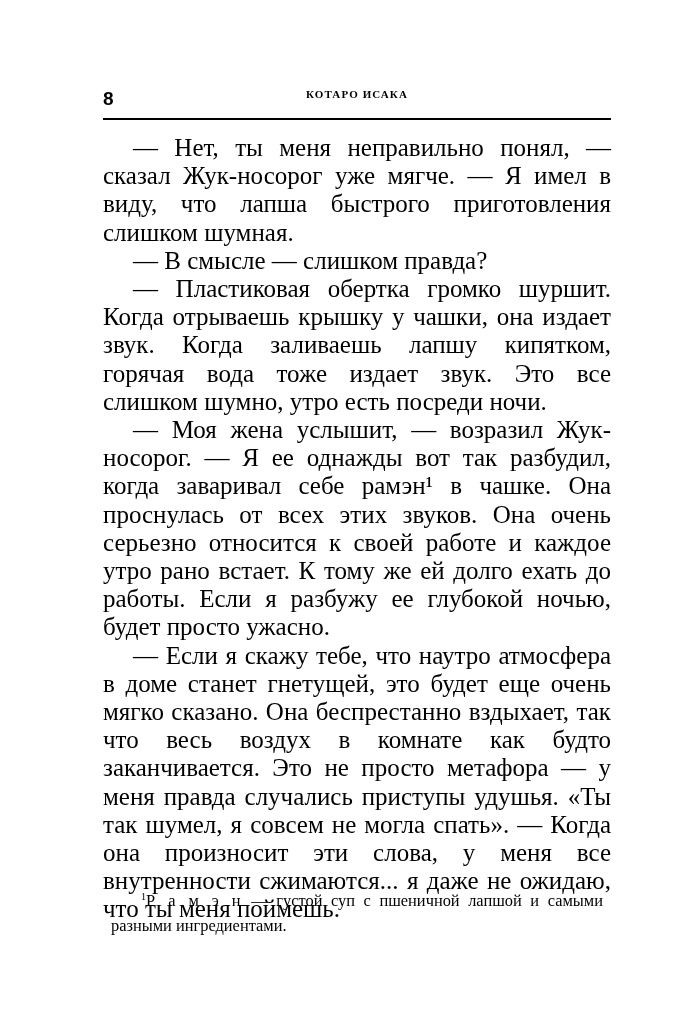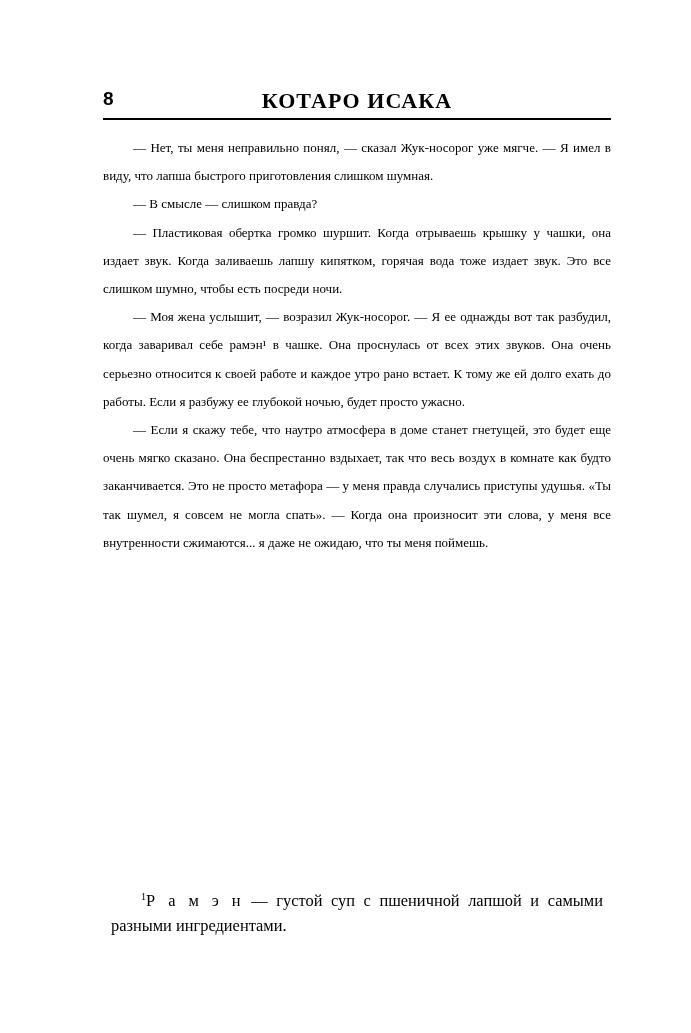--- a/index.html
+++ b/index.html
@@ -34,33 +34,33 @@
     font-size: 19px;
     letter-spacing: 0px;
     line-height: 22px;
   }
   .header-title {
     position: absolute;
     left: 0;
     right: 0;
     text-align: center;
     font-family: "Liberation Serif", serif;
-    font-size: 22px;
+    font-size: 11px;
     letter-spacing: 1.1px;
     font-weight: 600;
   }
   .rule {
     border-bottom: 2.2px solid #000;
     margin-top: 4px;
     width: 508px;
   }
   .body-text {
     margin-top: 14px;
     width: 508px;
-    font-size: 13px;
+    font-size: 25px;
     line-height: 28.2px;
     text-align: justify;
     text-justify: inter-word;
     hyphens: manual;
   }
   .body-text p {
     margin: 0;
     text-indent: 30px;
   }
   .footnote-wrap {
@@ -94,21 +94,21 @@
 
   <div class="running-head">
     <span class="folio">8</span>
     <span class="header-title">КОТАРО ИСАКА</span>
   </div>
   <div class="rule"></div>
 
   <div class="body-text">
     <p>— Нет, ты меня неправильно понял, — сказал Жук-носорог уже мягче. — Я имел в виду, что лапша быстрого приготовления слишком шумная.</p>
     <p>— В смысле — слишком правда?</p>
-    <p>— Пластиковая обертка громко шуршит. Когда отрываешь крышку у чашки, она издает звук. Когда заливаешь лапшу кипятком, горячая вода тоже издает звук. Это все слишком шумно, чтобы есть посреди ночи.</p>
+    <p>— Пластиковая обертка громко шуршит. Когда отрываешь крышку у чашки, она издает звук. Когда заливаешь лапшу кипятком, горячая вода тоже издает звук. Это все слишком шумно, утро есть посреди ночи.</p>
     <p>— Моя жена услышит, — возразил Жук-носорог. — Я ее однажды вот так разбудил, когда заваривал себе рамэн¹ в чашке. Она проснулась от всех этих звуков. Она очень серьезно относится к своей работе и каждое утро рано встает. К тому же ей долго ехать до работы. Если я разбужу ее глубокой ночью, будет просто ужасно.</p>
     <p>— Если я скажу тебе, что наутро атмосфера в доме станет гнетущей, это будет еще очень мягко сказано. Она беспрестанно вздыхает, так что весь воздух в комнате как будто заканчивается. Это не просто метафора — у меня правда случались приступы удушья. «Ты так шумел, я совсем не могла спать». — Когда она произносит эти слова, у меня все внутренности сжимаются... я даже не ожидаю, что ты меня поймешь.</p>
   </div>
 
   <div class="footnote-wrap">
     <div class="footnote">
       <p><sup>1</sup><span class="sp">Р а м э н</span><span> — густой суп с пшеничной лапшой и самыми разными ингредиентами.</span></p>
     </div>
   </div>
 

